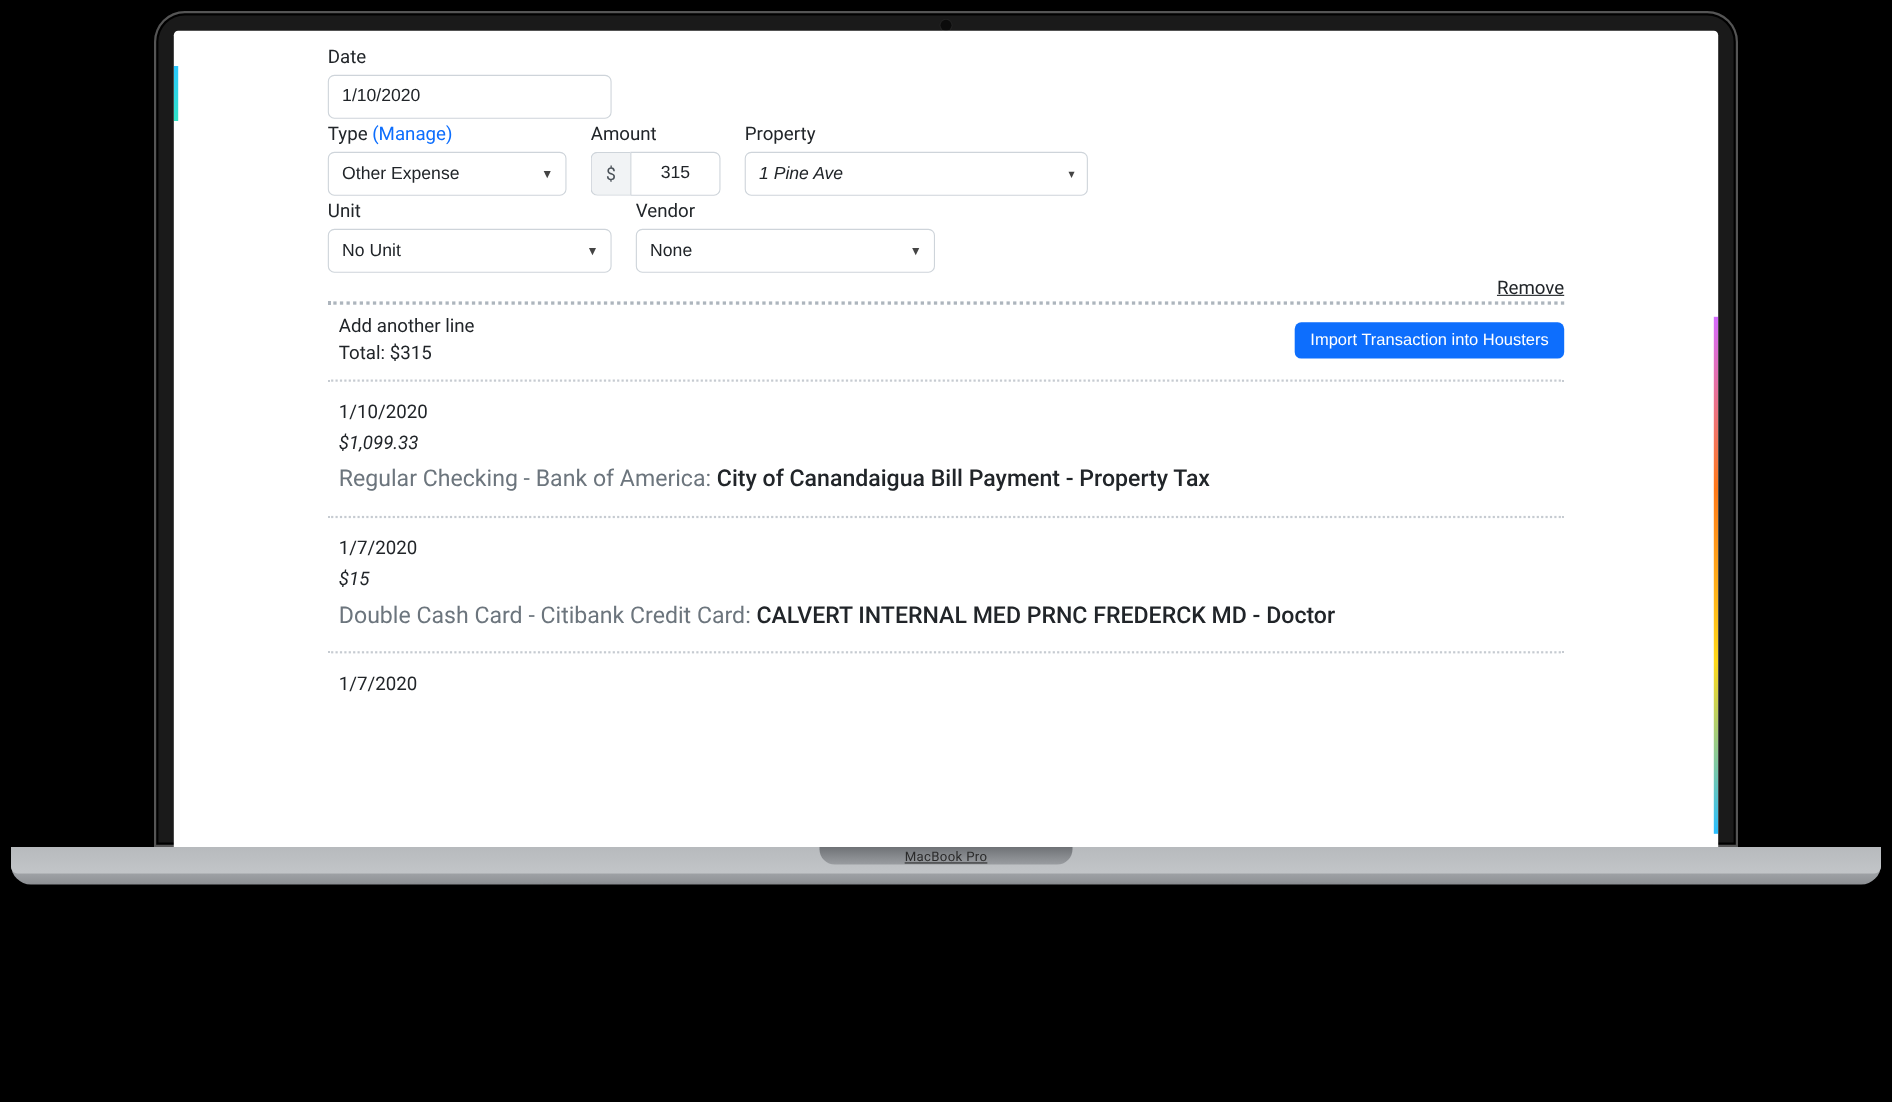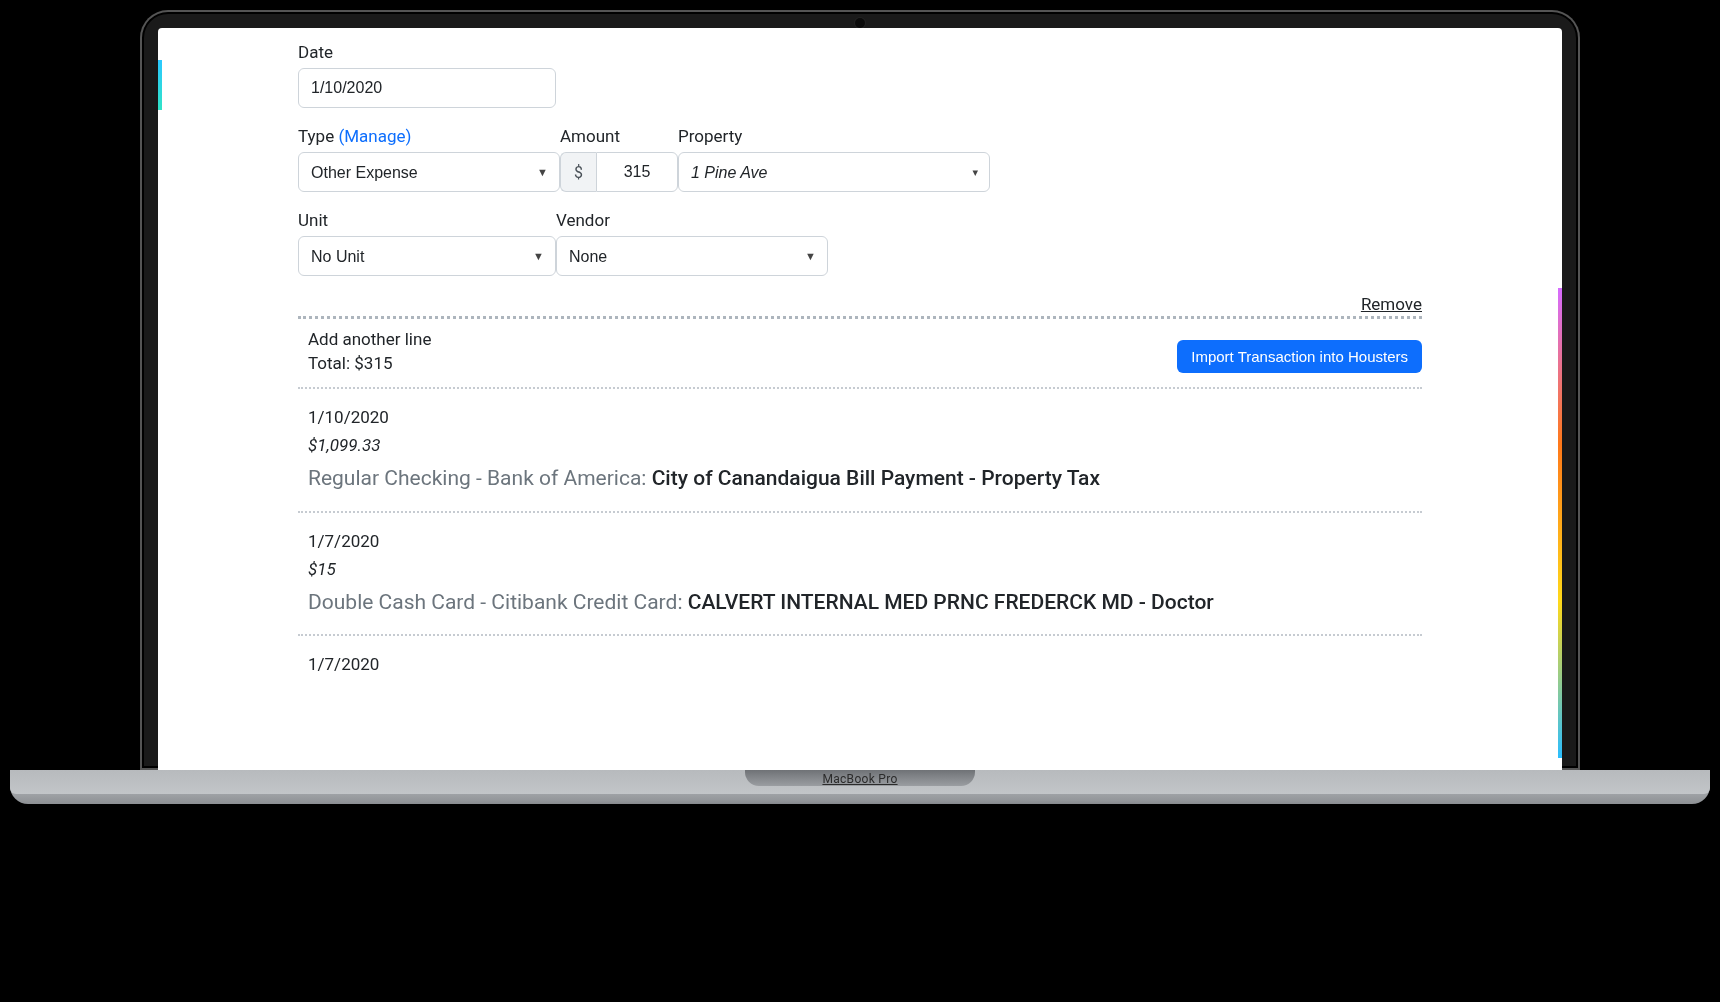--- a/index.html
+++ b/index.html
@@ -108,21 +108,21 @@
       letter-spacing: .3px;
       text-decoration: underline;
     }
 
     
     .app {
       padding: 14px 140px 0 140px;
       color: #212529;
       font-size: 17px;
     }
-    .row { display: flex; margin-bottom: 18px; align-items: flex-start; }
+    .row { display: flex; gap: 22px; margin-bottom: 4px; align-items: flex-start; }
     .field { display: flex; flex-direction: column; gap: 6px; }
     .label { font-size: 17px; color: #212529; }
     .hint-link { color: #0d6efd; font-size: 17px; cursor: pointer; }
     .text-input, .textarea, .select, .num-input {
       border: 1px solid #ced4da;
       border-radius: 6px;
       background: #fff;
       color: #212529;
       font-size: 16px;
       padding: 8px 12px;
@@ -136,21 +136,21 @@
       padding-right: 30px;
       position: relative;
     }
     .select-wrap { position: relative; }
     .select-wrap .caret {
       position: absolute;
       right: 12px; top: 50%; transform: translateY(-50%);
       pointer-events: none;
       font-size: 11px; color: #444;
     }
-    .w-type { width: 262px; }
+    .w-type { width: 217px; }
     .w-unit { width: 258px; }
     .w-vendor { width: 272px; }
     .w-property { width: 312px; font-style: italic; }
     .amount-group { display: flex; }
     .amount-prefix {
       border: 1px solid #ced4da;
       border-right: none;
       border-radius: 6px 0 0 6px;
       background: #f1f3f5;
       width: 36px;
@@ -162,21 +162,21 @@
       border-radius: 0 6px 6px 0;
       width: 82px; height: 40px; text-align: center;
     }
 
     .dots { border: none; border-top: 3px dotted #adb5bd; margin: 0; }
     .dots-light { border: none; border-top: 2px dotted #c6cbd1; margin: 0; }
 
     .remove-row { display:flex; justify-content:flex-end; margin: 0 0 2px; text-decoration: underline; }
     .remove-link { color:#212529; font-size:17px; cursor:pointer; }
 
-    .addtotal-row { display:flex; justify-content:space-between; align-items:flex-end; padding: 10px 0 14px; }
+    .addtotal-row { display:flex; justify-content:space-between; align-items:center; padding: 10px 0 14px; }
     .addtotal-left { display:flex; flex-direction:column; gap:4px; }
     .add-link { color:#212529; cursor:pointer; }
     .total { color:#212529; }
     .import-btn {
       background:#0d6efd; color:#fff; border:none; border-radius:6px;
       padding: 8px 14px; font-size:15px; cursor:pointer;margin-left:44px;
     }
 
     .tx { padding: 18px 0 16px; }
     .tx .date { font-size:17px; margin-bottom:8px; }

